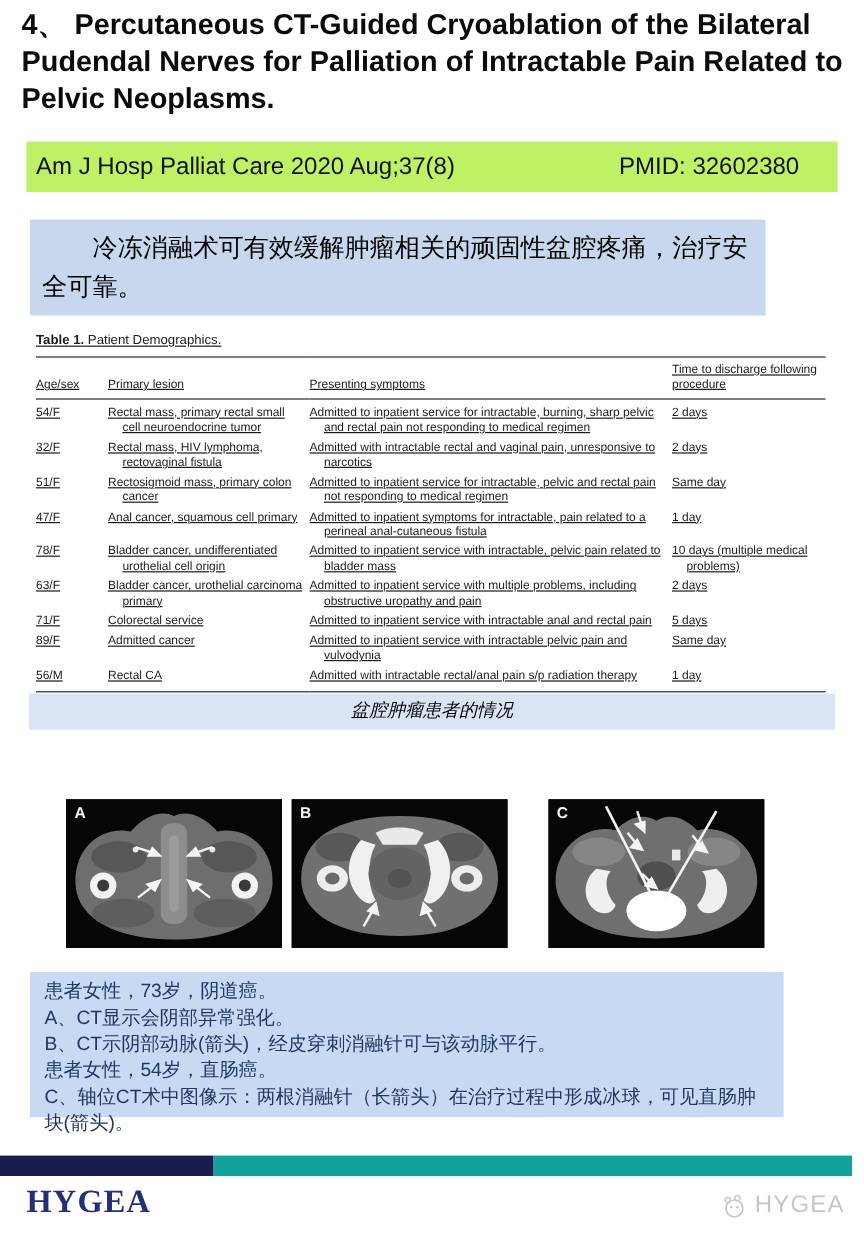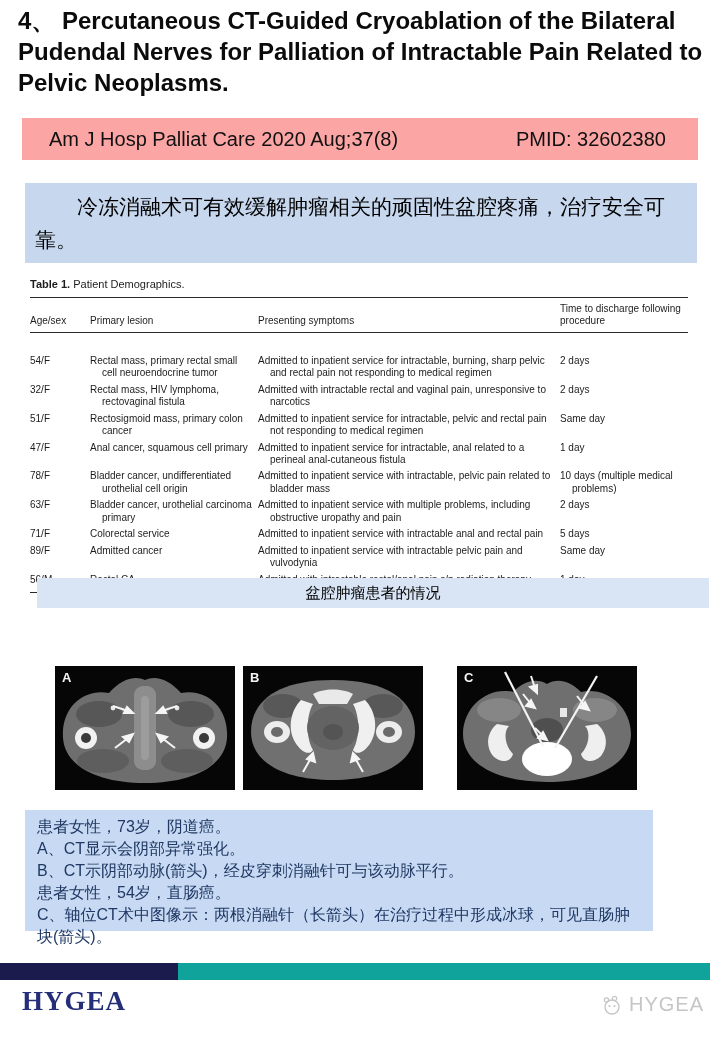--- a/index.html
+++ b/index.html
@@ -21,48 +21,49 @@
     font-weight: bold;
     color: #0b0b0b;
     line-height: 31px;
     letter-spacing: 0;
   }
 
   
   .journal-bar {
     position: absolute;
     top: 118px; left: 22px; width: 676px; height: 42px;
-    background: #fca5a5;
+    background: #bef264;
     display: flex;
     align-items: center;
     justify-content: space-between;
-    padding: 0 32px 0 27px;
+    padding: 0 32px 0 8px;
     font-size: 20px;
     color: #111;
   }
 
   
   .summary-box {
     position: absolute;
-    top: 183px; left: 25px; width: 672px; height: 80px;
+    top: 183px; left: 25px; width: 613px; height: 80px;
     background: #c7d7ee;
     padding: 7px 14px 0 10px;
   }
   .summary-box p {
     font-size: 21px;
     line-height: 33px;
     color: #000;
     text-indent: 2em;
   }
 
   
   .table-wrap {
     position: absolute;
     top: 276px; left: 30px; width: 658px;
     color: #1c1c1c;
+    text-decoration: underline;
   }
   .table-caption {
     font-size: 11px;
     margin: 2px 0 7px 0;
   }
   .table-caption b { font-weight: bold; }
   table.demo {
     width: 100%;
     border-collapse: collapse;
     font-size: 10px;
@@ -75,37 +76,38 @@
     text-align: left;
     vertical-align: bottom;
     border-top: 1.5px solid #2a2a2a;
     border-bottom: 1.5px solid #2a2a2a;
     padding: 5px 4px 4px 0;
   }
   table.demo tbody td {
     vertical-align: top;
     padding: 2.2px 5px 2.2px 0;
   }
-  table.demo tbody tr:first-child td { padding-top: 22px; }
+  table.demo tbody tr:first-child td { padding-top: 6px; }
   table.demo tbody tr:last-child td { padding-bottom: 6px; }
   td.hang, th.hang { padding-left: 12px !important; text-indent: -12px; }
   col.c-age { width: 60px; }
   col.c-lesion { width: 168px; }
   col.c-sympt { width: 302px; }
   col.c-time { width: 128px; }
 
   
   .fig-banner {
     position: absolute;
-    top: 578px; left: 37px; width: 672px; height: 30px;
+    top: 578px; left: 24px; width: 672px; height: 30px;
     background: #d9e4f4;
     text-align: center;
     line-height: 30px;
     font-size: 15px;
     color: #000;
+    font-style: italic;
   }
 
   
   .ct-figure {
     position: absolute;
     top: 666px; left: 55px; height: 124px;
     display: flex;
   }
   .ct-panel {
     position: relative;
@@ -217,21 +219,21 @@
           </tr>
           <tr>
             <td>51/F</td>
             <td class="hang">Rectosigmoid mass, primary colon cancer</td>
             <td class="hang">Admitted to inpatient service for intractable, pelvic and rectal pain not responding to medical regimen</td>
             <td class="hang">Same day</td>
           </tr>
           <tr>
             <td>47/F</td>
             <td class="hang">Anal cancer, squamous cell primary</td>
-            <td class="hang">Admitted to inpatient service for intractable, anal related to a perineal anal-cutaneous fistula</td>
+            <td class="hang">Admitted to inpatient symptoms for intractable, pain related to a perineal anal-cutaneous fistula</td>
             <td class="hang">1 day</td>
           </tr>
           <tr>
             <td>78/F</td>
             <td class="hang">Bladder cancer, undifferentiated urothelial cell origin</td>
             <td class="hang">Admitted to inpatient service with intractable, pelvic pain related to bladder mass</td>
             <td class="hang">10 days (multiple medical problems)</td>
           </tr>
           <tr>
             <td>63/F</td>

